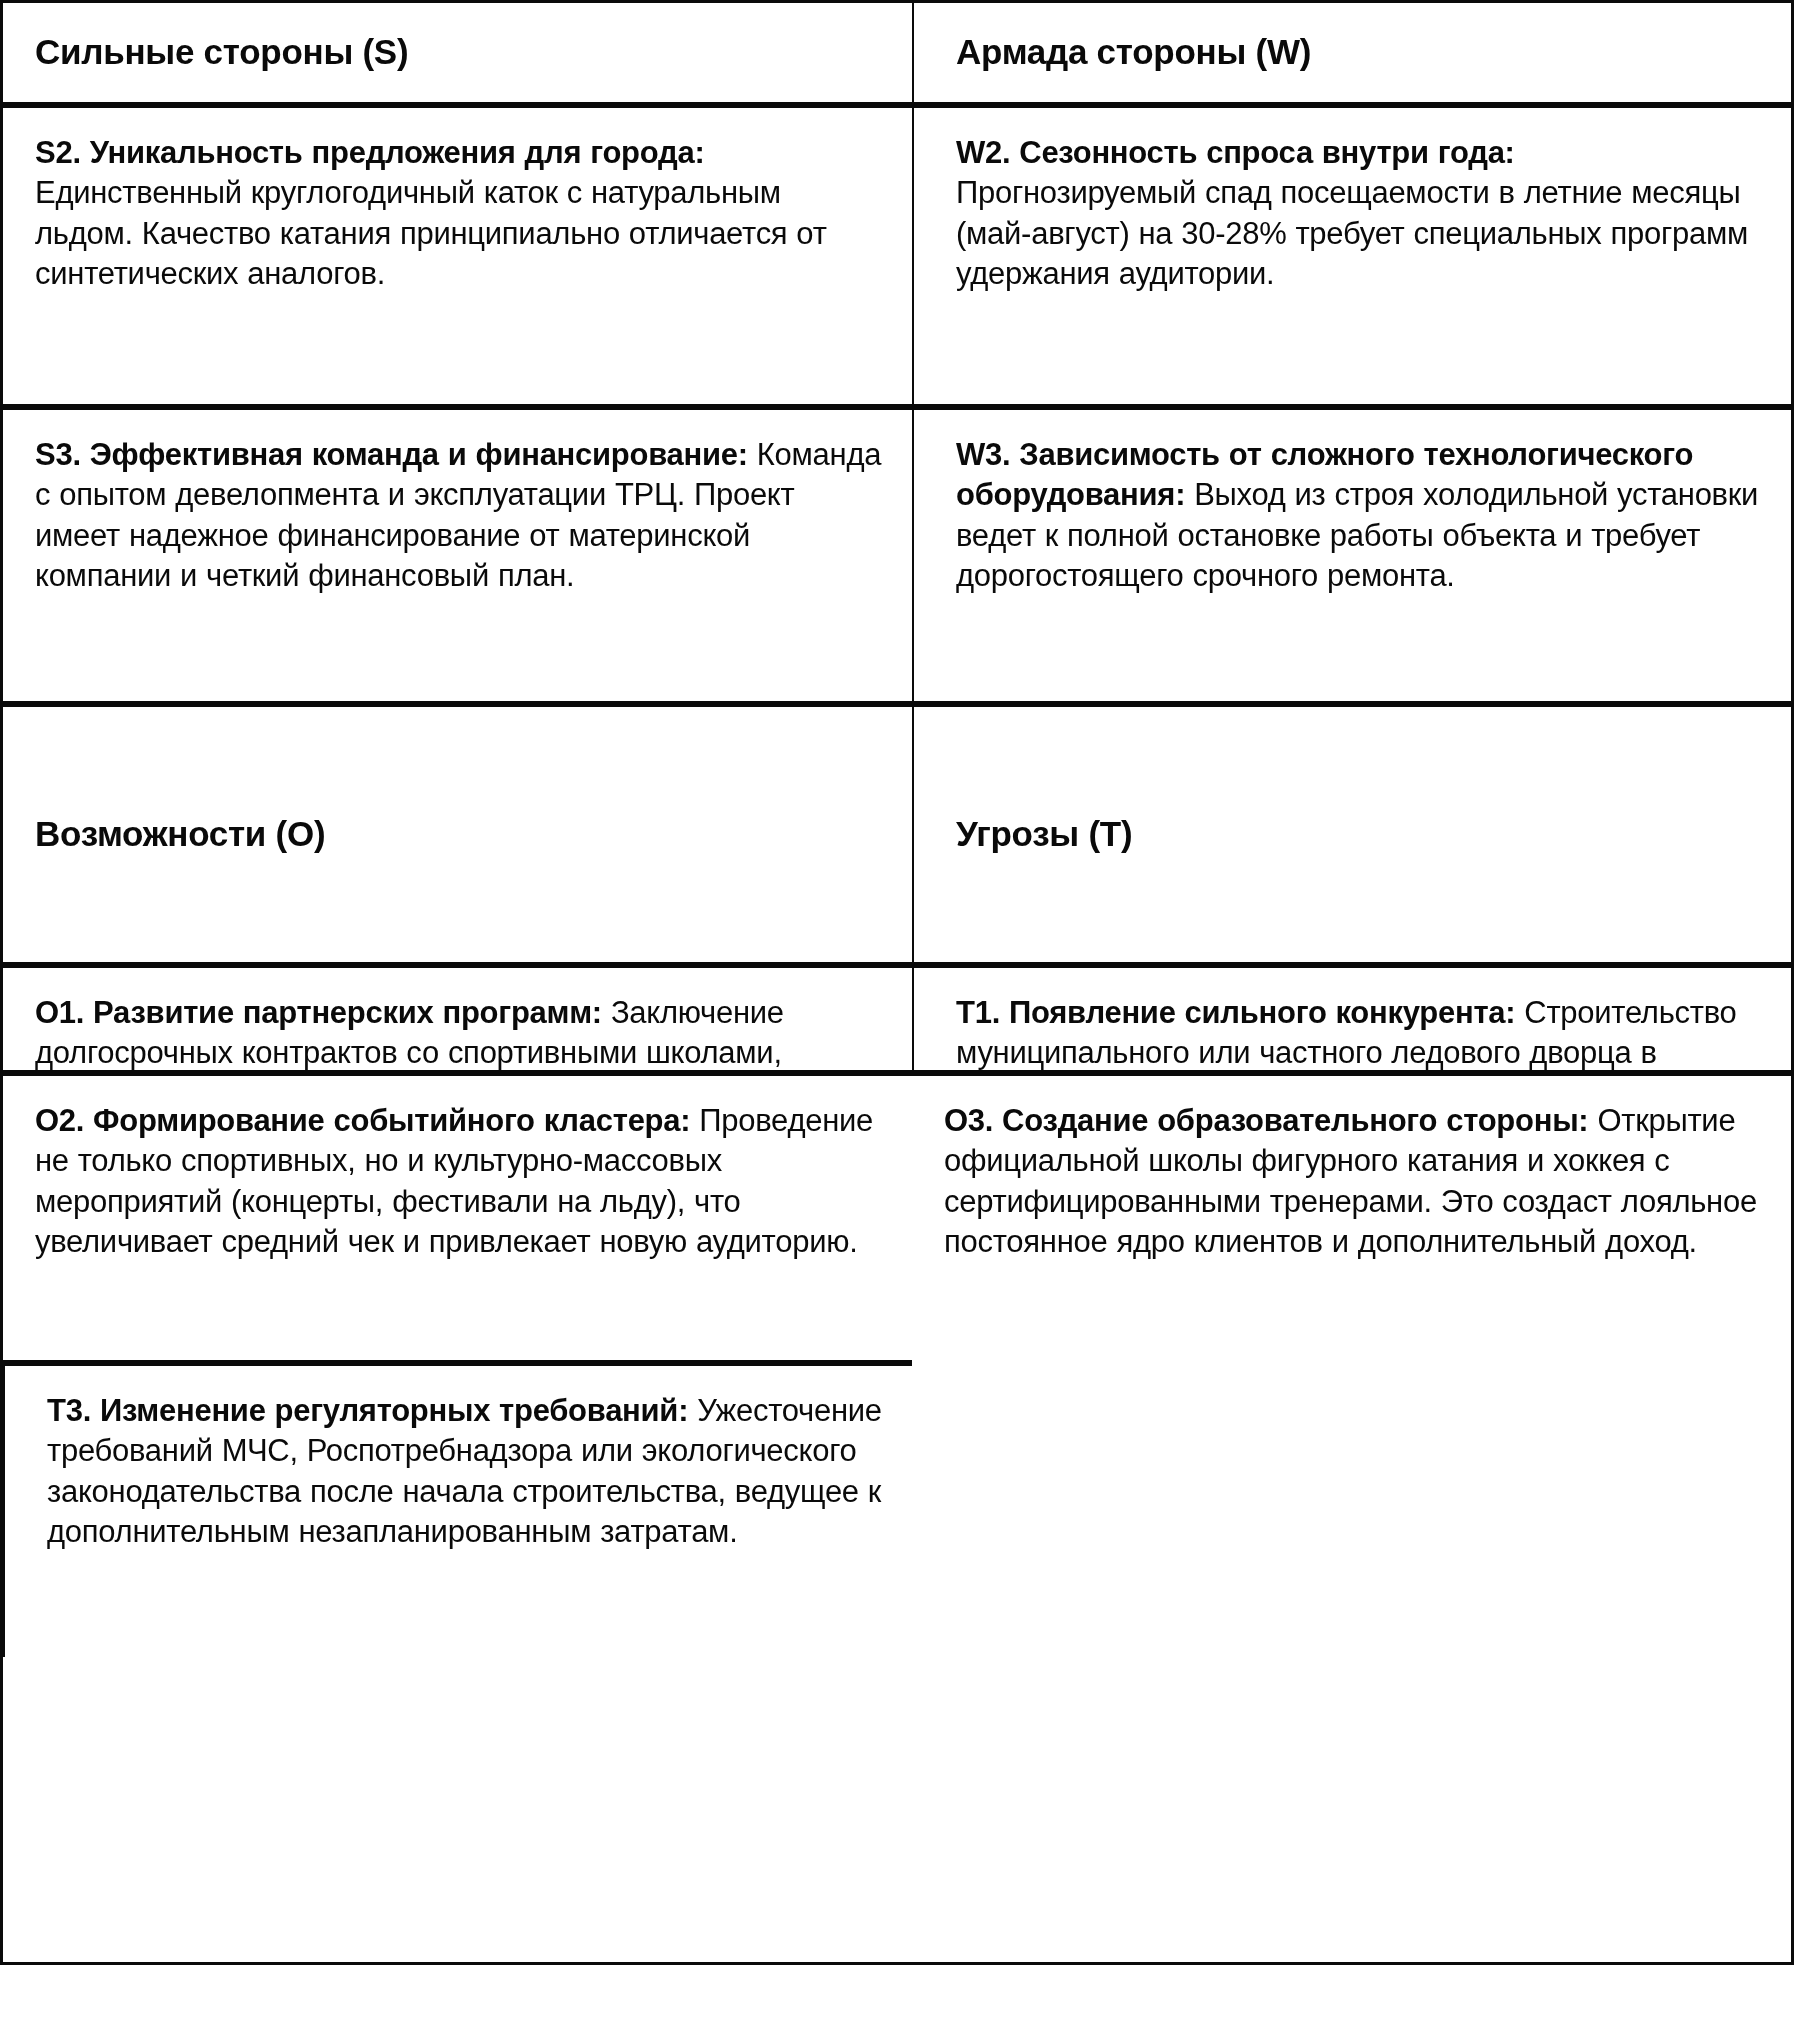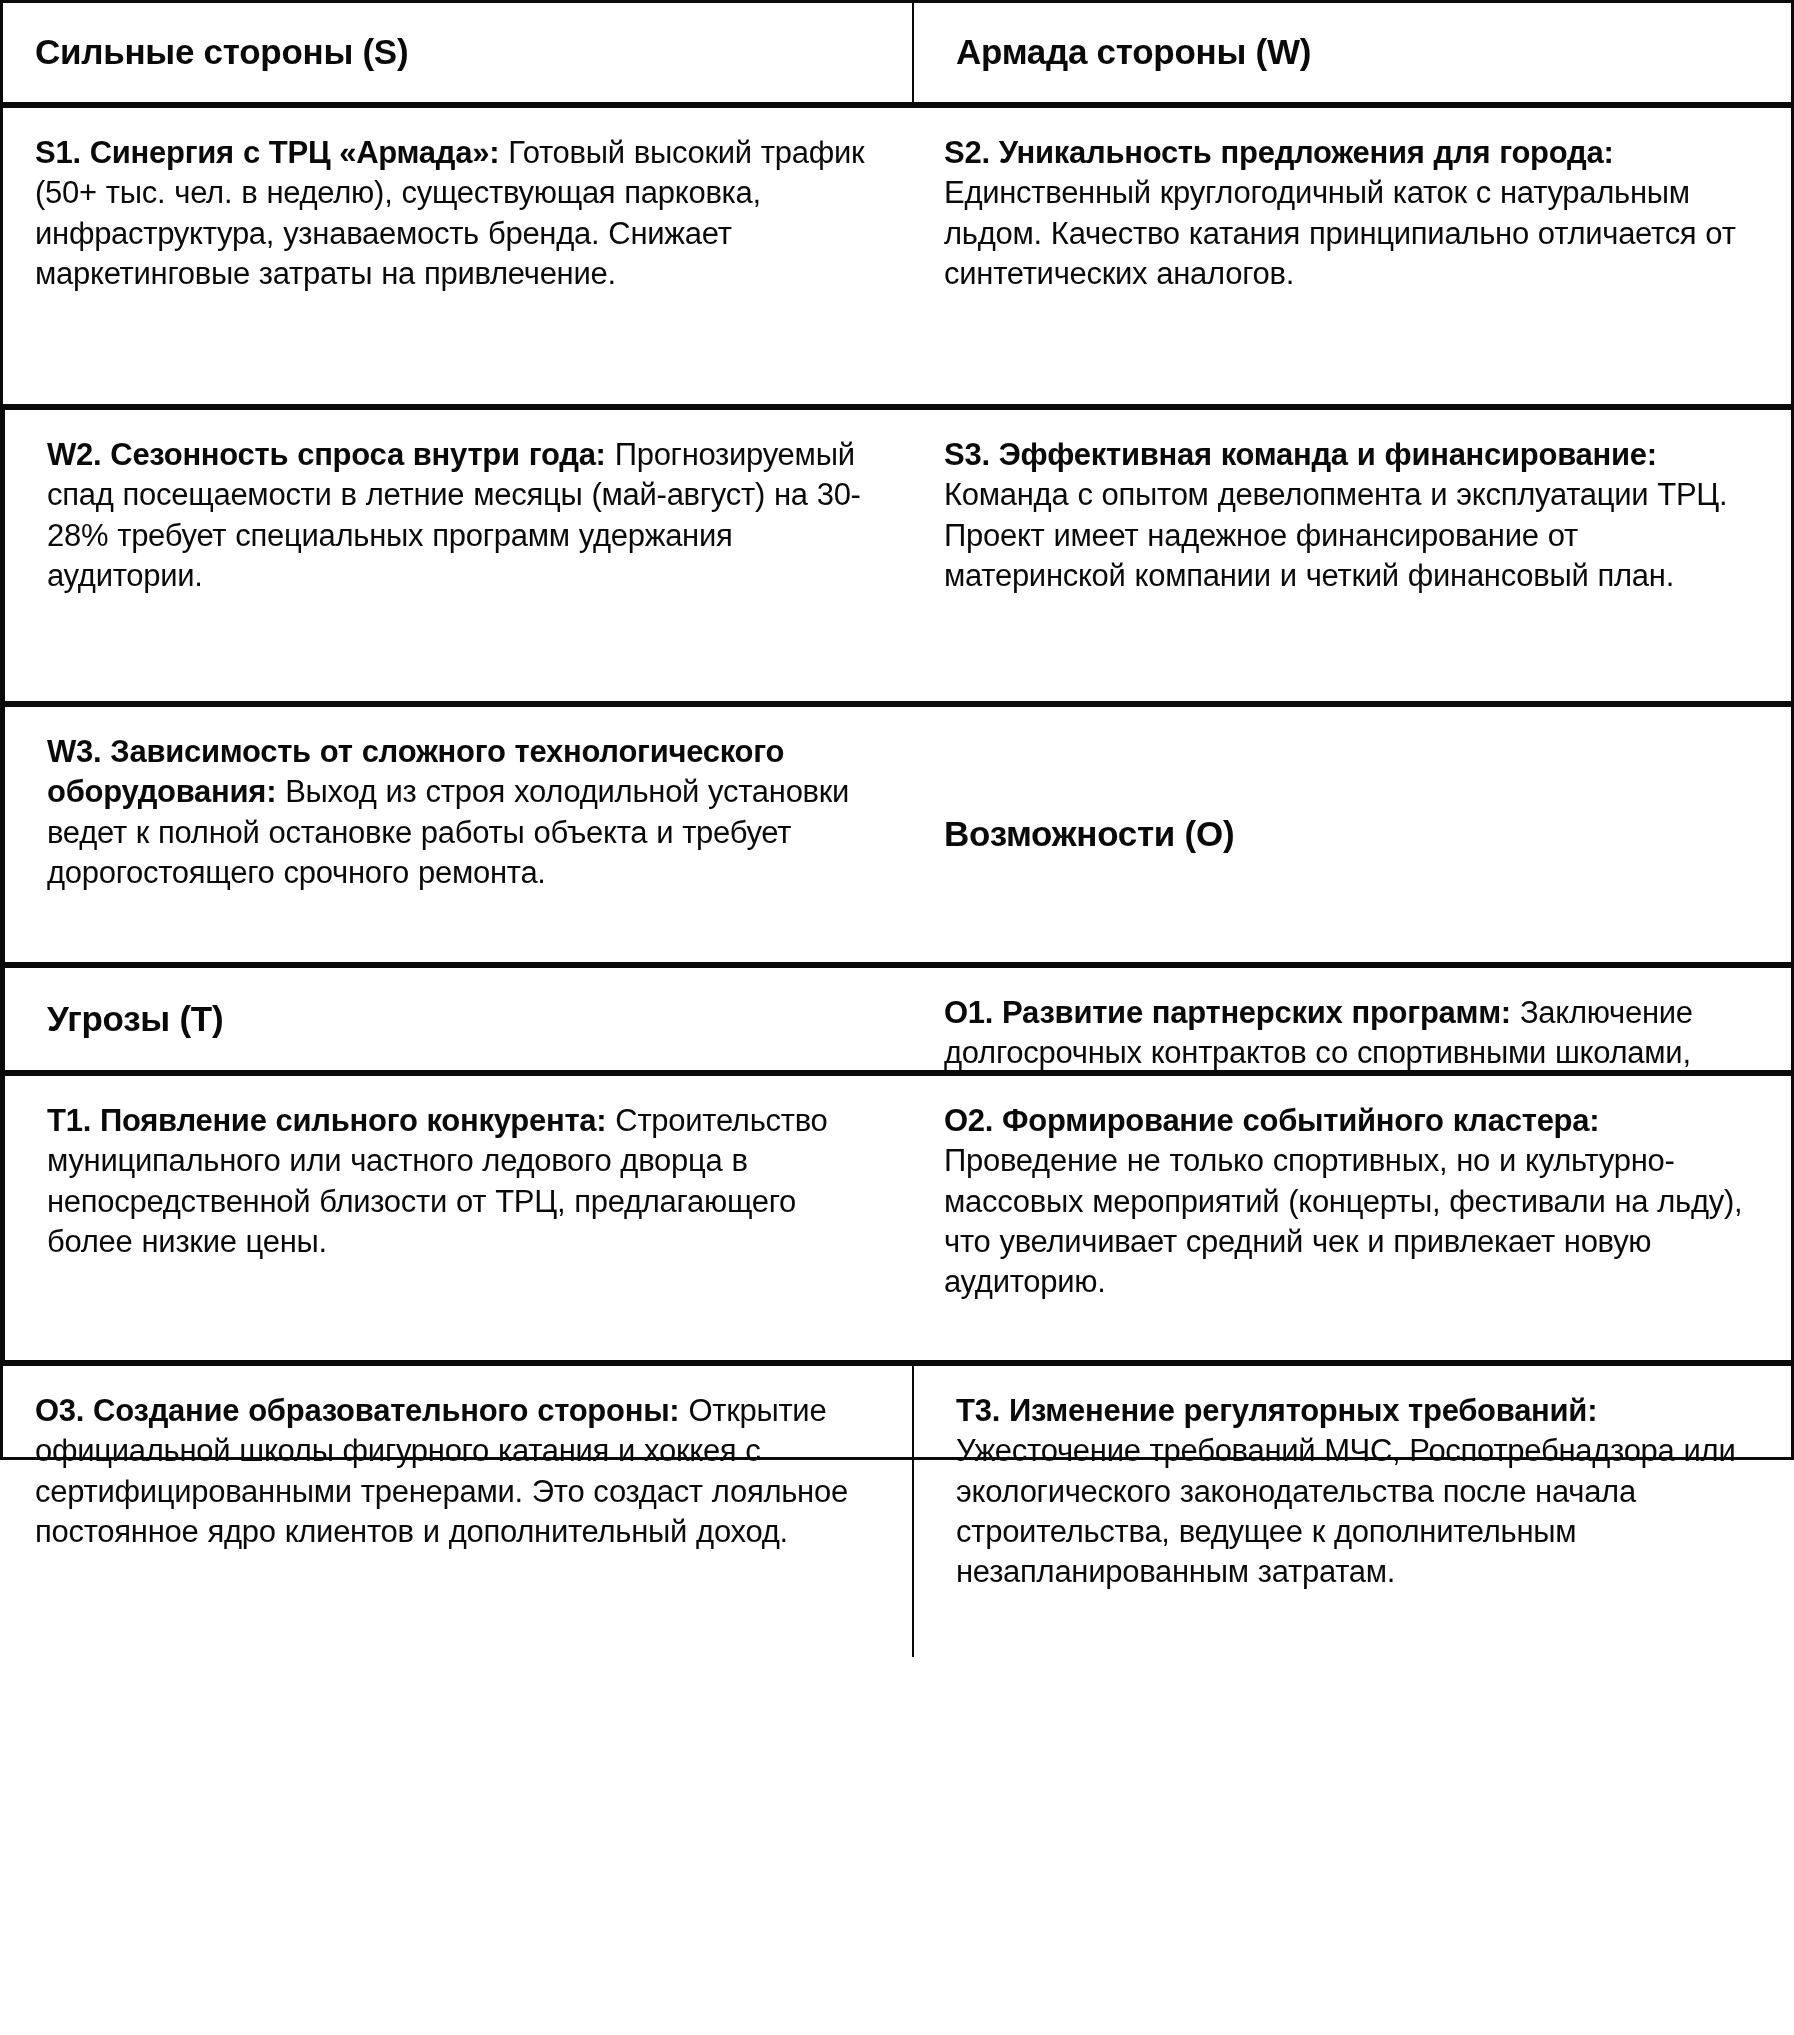--- a/index.html
+++ b/index.html
@@ -10,21 +10,21 @@
     color: #0a0a0a;
   }
   body {
     width: 1794px;
     height: 2035px;
     font-family: "Liberation Sans", "DejaVu Sans", sans-serif;
   }
   .swot-table {
     box-sizing: border-box;
     width: 1794px;
-    height: 1460px;
+    height: 1965px;
     border: 3.8px solid #0a0a0a;
     display: grid;
     grid-template-columns: 909px 1auto;
     grid-template-columns: 909px minmax(0, 1fr);
     grid-template-rows: 99px 302px 297px 261px 108px 290px 297px minmax(0, 1fr);
     background: #ffffff;
   }
   .cell {
     box-sizing: border-box;
     overflow: hidden;
@@ -64,23 +64,20 @@
 
 <div class="swot-table">
 
   <div class="cell head">
     <span class="head-label">Сильные стороны (S)</span>
   </div>
   <div class="cell head right">
     <span class="head-label">Армада стороны (W)</span>
   </div>
 
-  <div class="cell sep">
-    <p><span class="item-title">S1. Синергия с ТРЦ «Армада»:</span> <span>Готовый высокий трафик (50+ тыс. чел. в неделю), существующая парковка, инфраструктура, узнаваемость бренда. Снижает маркетинговые затраты на привлечение.</span></p>
-  </div>
 
   <div class="cell sep">
     <p><span class="item-title">S2. Уникальность предложения для города:</span> <span>Единственный круглогодичный каток с натуральным льдом. Качество катания принципиально отличается от синтетических аналогов.</span></p>
   </div>
   <div class="cell sep right">
     <p><span class="item-title">W2. Сезонность спроса внутри года:</span> <span>Прогнозируемый спад посещаемости в летние месяцы (май-август) на 30-28% требует специальных программ удержания аудитории.</span></p>
   </div>
 
   <div class="cell sep">
     <p><span class="item-title">S3. Эффективная команда и финансирование:</span> <span>Команда с опытом девелопмента и эксплуатации ТРЦ. Проект имеет надежное финансирование от материнской компании и четкий финансовый план.</span></p>

